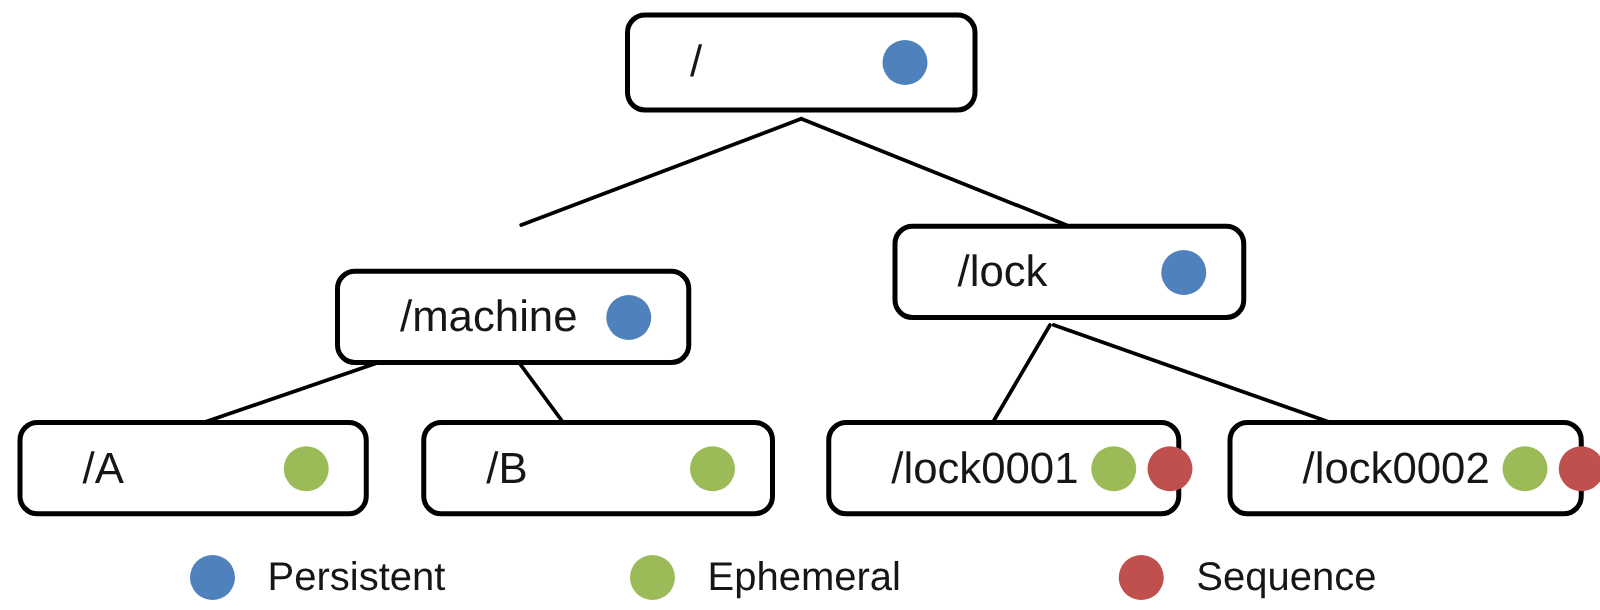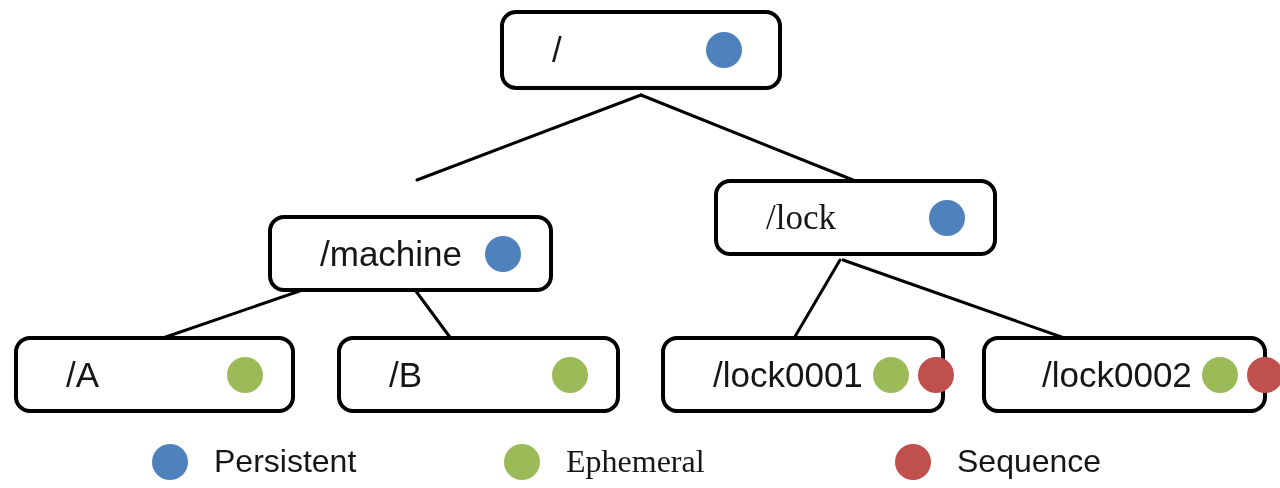--- a/index.html
+++ b/index.html
@@ -51,38 +51,38 @@
     border-radius: 50%;
     flex: 0 0 auto;
   }
   .dot.persistent { background: var(--c-persistent, #4F81BD); }
   .dot.ephemeral  { background: var(--c-ephemeral, #9BBB59); }
   .dot.sequence   { background: var(--c-sequence, #C0504D); }
 
   
   #node-root     { left: 500px; top: 10px;  width: 282px; height: 80px; padding-right: 36px; }
   #node-machine  { left: 268px; top: 179px; width: 285px; height: 77px; margin-top: 36px; }
-  #node-lock     { left: 714px; top: 179px; width: 283px; height: 77px; padding-right: 28px; font-family: Liberation Serif, serif; }
+  #node-lock     { left: 714px; top: 179px; width: 283px; height: 77px; padding-right: 28px; }
   #node-a        { left: 14px;  top: 336px; width: 281px; height: 77px; }
   #node-b        { left: 337px; top: 336px; width: 283px; height: 77px; }
   #node-lock0001 { left: 661px; top: 336px; width: 284px; height: 77px; padding-right: 9px; }
   #node-lock0002 { left: 982px; top: 336px; width: 285px; height: 77px; padding-right: 9px; padding-left: 56px; }
 
   .legend-item {
     position: absolute;
     top: 444px;
     height: 36px;
     display: flex;
     align-items: flex-end;
     gap: 26px;
     font-size: 32px;
     color: #161616;
   }
   #legend-persistent { left: 152px; }
-  #legend-ephemeral  { left: 504px; font-family: Liberation Serif, serif; }
+  #legend-ephemeral  { left: 504px; }
   #legend-sequence   { left: 895px; }
 </style>
 </head>
 <body>
 
 <div id="stage">
 
   <svg class="edges" viewBox="0 0 1280 488" aria-hidden="true">
     <line x1="641" y1="95" x2="417" y2="180"></line>
     <line x1="641" y1="95" x2="853" y2="180"></line>

